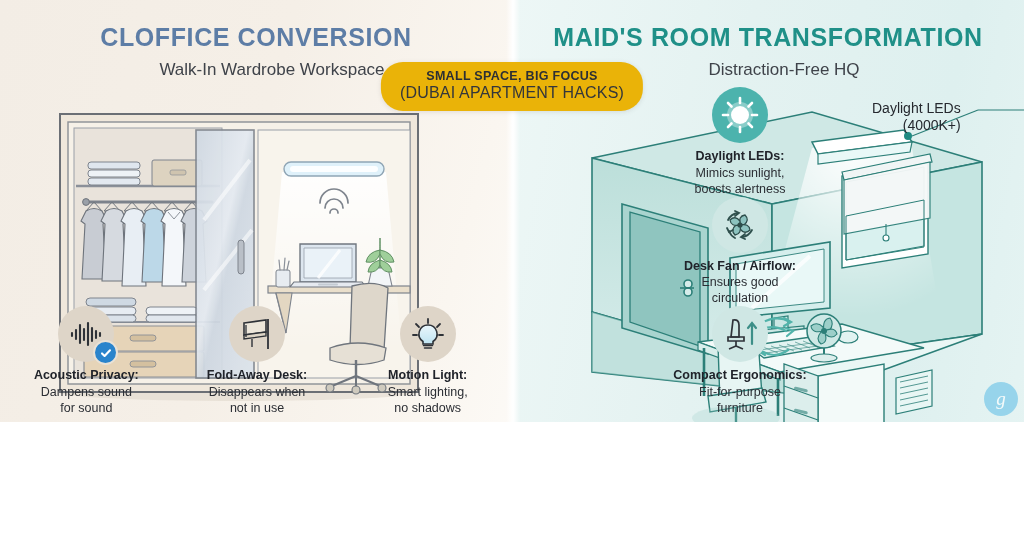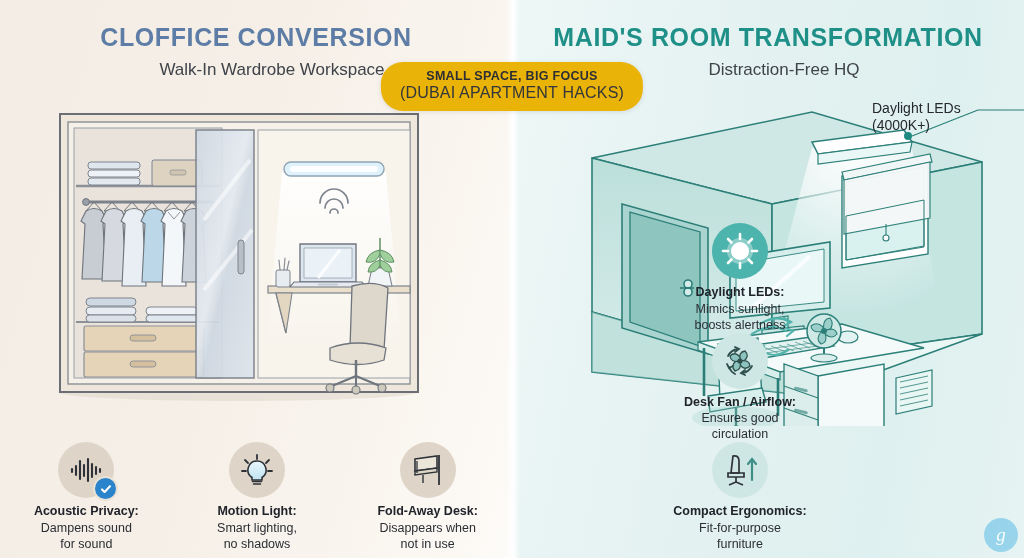--- a/index.html
+++ b/index.html
@@ -1,21 +1,21 @@
 <!DOCTYPE html>
 <html><head>
 <meta charset="utf-8">
 <style>
   html,body{margin:0;padding:0;}
   body{
     width:1024px;height:558px;overflow:hidden;
     font-family:"Liberation Sans", sans-serif;
     background:#ffffff;
   }
-  .canvas{position:relative;width:1024px;height:558px;overflow:hidden;}
+  .canvas{position:relative;width:1024px;height:422px;overflow:hidden;}
 
   
   .panel{position:absolute;top:0;height:558px;width:512px;}
   .panel-left{left:0;background:linear-gradient(105deg,#f3ede5 0%,#f5efe7 45%,#faf6f0 80%,#fdfbf8 100%);}
   .panel-right{left:512px;background:linear-gradient(100deg,#edf7f6 0%,#e4f2f1 40%,#def0ef 75%,#e6f4f3 100%);}
   .divider{position:absolute;left:506px;top:0;width:14px;height:558px;
     background:linear-gradient(90deg,rgba(255,255,255,0) 0%,rgba(255,255,255,.95) 45%,rgba(255,255,255,.95) 55%,rgba(255,255,255,0) 100%);}
 
   
   .head{position:absolute;top:24px;width:512px;text-align:center;}
@@ -42,21 +42,21 @@
     display:flex;align-items:center;justify-content:center;}
   .ico-l{background:#ded5c8;}
   .ico-r{background:#cfe7e4;}
   .feat-h{font-size:12.5px;font-weight:bold;color:#20232a;line-height:1.25;}
   .feat-b{font-size:12.5px;color:#2b2e34;line-height:1.28;}
 
   .check-badge{position:absolute;right:-4px;bottom:-3px;width:21px;height:21px;border-radius:50%;
     background:#2a84cc;border:2px solid #e9e2d7;display:flex;align-items:center;justify-content:center;}
 
   
-  .annot{position:absolute;font-size:14px;color:#25282e;line-height:1.2;text-align:left;}
+  .annot{position:absolute;font-size:14px;color:#25282e;line-height:1.2;text-align:right;}
 
   
   .watermark{position:absolute;right:6px;bottom:6px;width:34px;height:34px;border-radius:50%;
     background:#6fc5e8;opacity:.65;display:flex;align-items:center;justify-content:center;
     color:#ffffff;font-size:19px;font-family:"Liberation Serif",serif;font-style:italic;}
 
   svg{display:block;}
 </style>
 </head>
 <body>
@@ -367,53 +367,53 @@
           </svg>
         </span>
       </div>
       <div class="feat-h">Acoustic Privacy:</div>
       <div class="feat-b">Dampens sound</div>
       <div class="feat-b">for sound</div>
     </div>
 
     <div class="feat">
       <div class="feat-ico ico-l">
+        <svg width="38" height="34" viewBox="0 0 38 34">
+          <line x1="30" y1="2" x2="30" y2="32" stroke="#2e3238" stroke-width="1.8"></line>
+          <polygon points="6,6 28,3 28,15 6,18" fill="#ece6da" stroke="#2e3238" stroke-width="1.6"></polygon>
+          <polygon points="6,18 28,15 28,19 6,22" fill="#ddd5c6" stroke="#2e3238" stroke-width="1.4"></polygon>
+          <line x1="8" y1="8" x2="8" y2="20" stroke="#2e3238" stroke-width="1.3"></line>
+          <line x1="14" y1="22" x2="14" y2="30" stroke="#2e3238" stroke-width="1.4"></line>
+        </svg>
+      </div>
+      <div class="feat-h">Fold-Away Desk:</div>
+      <div class="feat-b">Disappears when</div>
+      <div class="feat-b">not in use</div>
+    </div>
+
+    <div class="feat">
+      <div class="feat-ico ico-l">
         <svg width="34" height="34" viewBox="0 0 34 34">
           <g stroke="#2e3238" stroke-width="1.8" stroke-linecap="round">
             <line x1="17" y1="2" x2="17" y2="6"></line>
               <line x1="5" y1="7" x2="8" y2="10"></line>
             <line x1="29" y1="7" x2="26" y2="10"></line>
               <line x1="2" y1="18" x2="6" y2="18"></line>
             <line x1="32" y1="18" x2="28" y2="18"></line>
           </g>
           <path d="M17 8a9 9 0 0 1 5 16.5v2.5h-10v-2.5A9 9 0 0 1 17 8z" fill="url(#bulbG)" stroke="#2e3238" stroke-width="1.6"></path>
           <g stroke="#2e3238" stroke-width="1.5" stroke-linecap="round">
             <line x1="12.5" y1="28.5" x2="21.5" y2="28.5"></line>
               <line x1="13.5" y1="31" x2="20.5" y2="31"></line>
           </g>
         </svg>
       </div>
       <div class="feat-h">Motion Light:</div>
       <div class="feat-b">Smart lighting,</div>
       <div class="feat-b">no shadows</div>
-    </div>
-
-    <div class="feat">
-      <div class="feat-ico ico-l">
-        <svg width="38" height="34" viewBox="0 0 38 34">
-          <line x1="30" y1="2" x2="30" y2="32" stroke="#2e3238" stroke-width="1.8"></line>
-          <polygon points="6,6 28,3 28,15 6,18" fill="#ece6da" stroke="#2e3238" stroke-width="1.6"></polygon>
-          <polygon points="6,18 28,15 28,19 6,22" fill="#ddd5c6" stroke="#2e3238" stroke-width="1.4"></polygon>
-          <line x1="8" y1="8" x2="8" y2="20" stroke="#2e3238" stroke-width="1.3"></line>
-          <line x1="14" y1="22" x2="14" y2="30" stroke="#2e3238" stroke-width="1.4"></line>
-        </svg>
-      </div>
-      <div class="feat-h">Fold-Away Desk:</div>
-      <div class="feat-b">Disappears when</div>
-      <div class="feat-b">not in use</div>
     </div>
   </div>
 
   <div class="features right">
 
     <div class="feat">
       <div class="feat-ico" style="background:#4cb3ad">
         <svg width="40" height="40" viewBox="0 0 40 40">
           <circle cx="20" cy="20" r="9" fill="#ffffff"></circle>
           <circle cx="20" cy="20" r="13" fill="#ffffff" opacity=".35"></circle>

